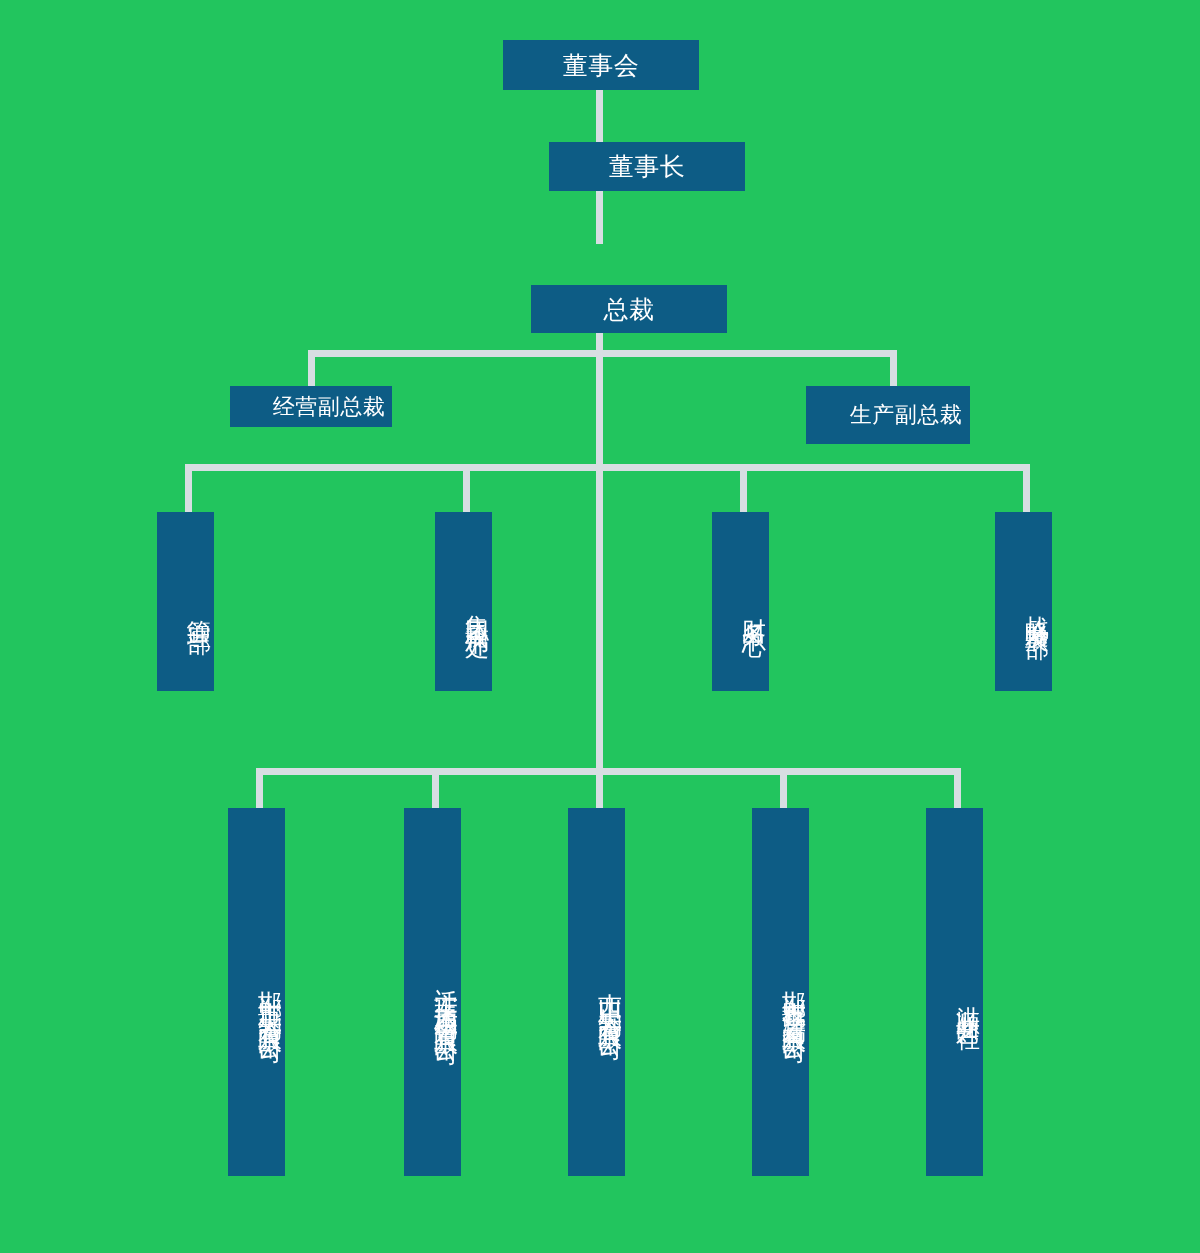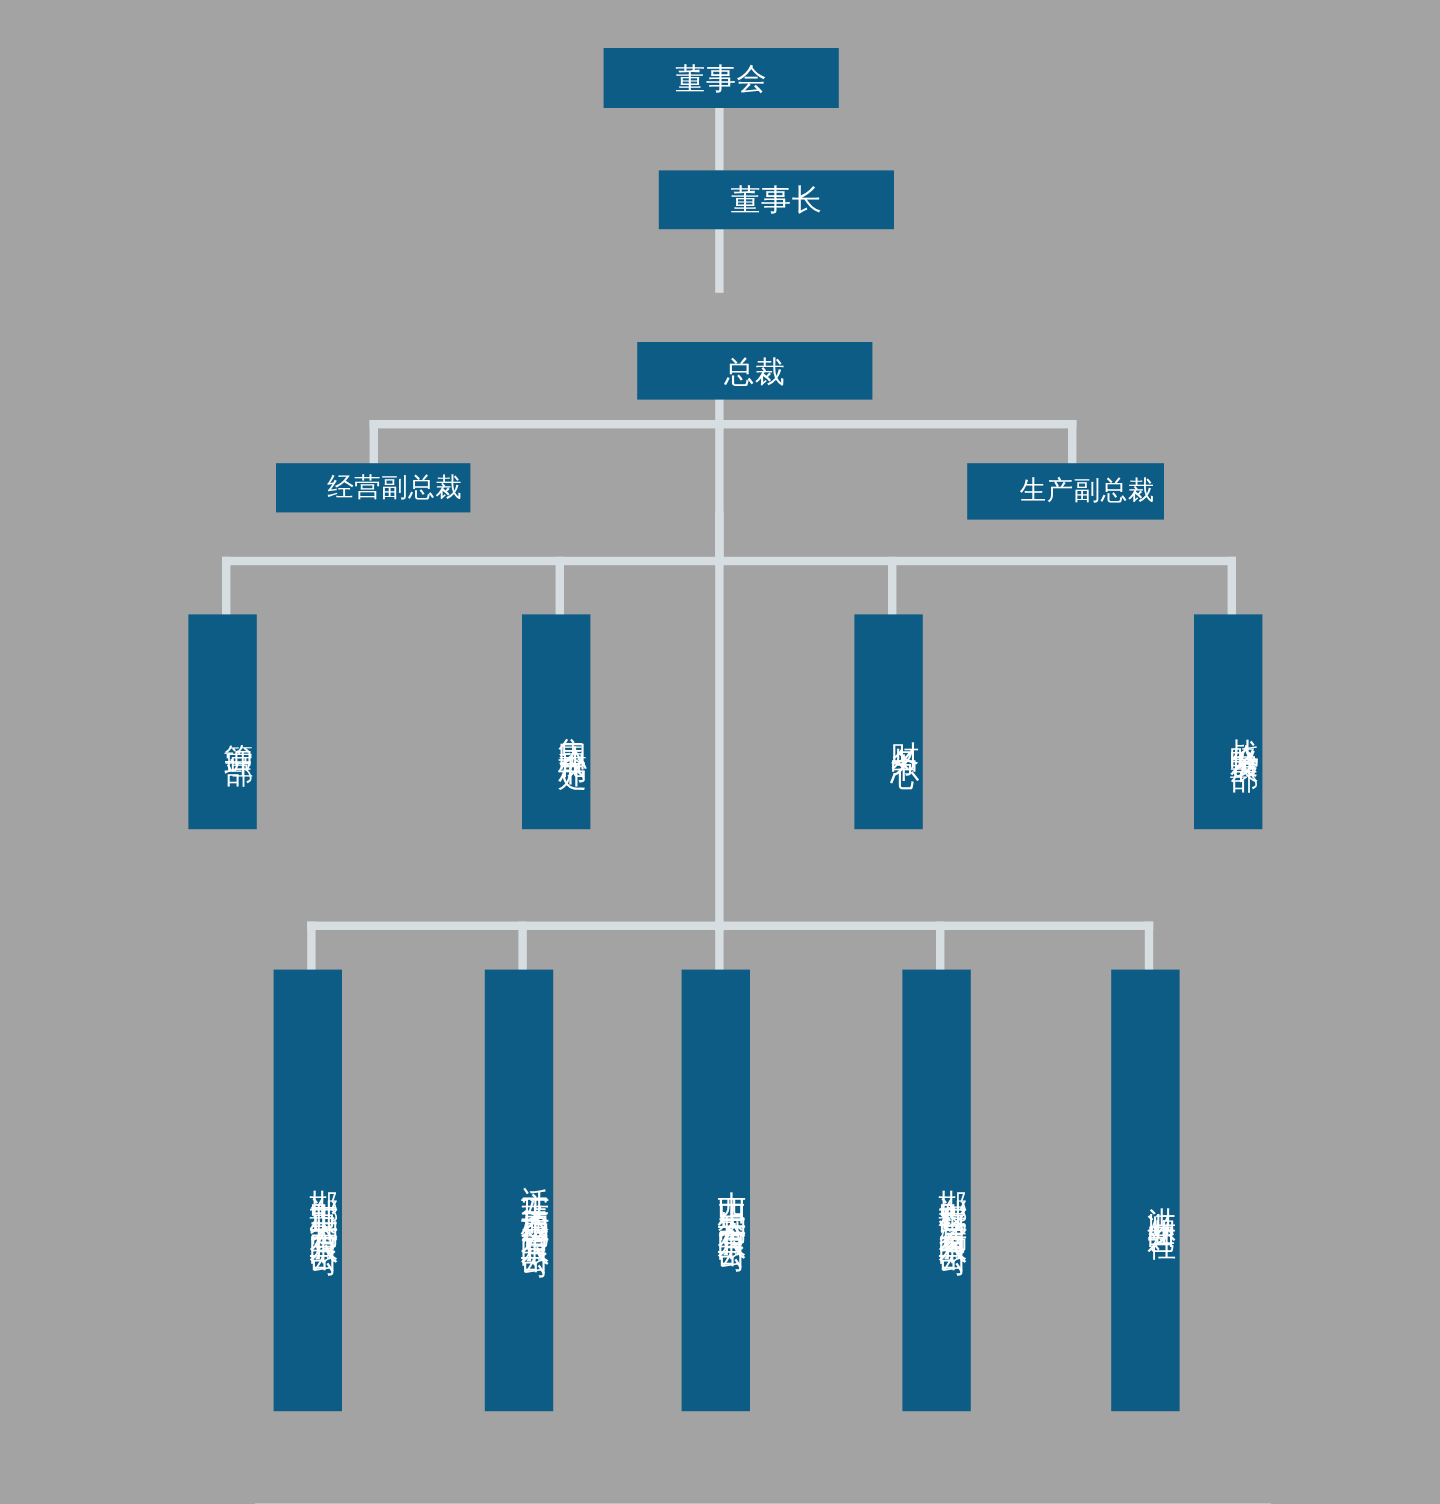--- a/index.html
+++ b/index.html
@@ -10,21 +10,21 @@
   body {
     width: 1200px;
     height: 1253px;
     font-family: "DejaVu Sans", "Liberation Sans", sans-serif;
     overflow: hidden;
   }
   #chart {
     position: relative;
     width: 1200px;
     height: 1253px;
-    background: #a3a3a3;
+    background: #22c55e;
     text-align: right;
   }
 
   
   .line {
     position: absolute;
     background: #d7dee2;
   }
   .line-v { width: 7px; }
   .line-h { height: 7px; }
@@ -76,21 +76,21 @@
   #spine-b { left: 596px; top: 191px; height: 53px; }
   #spine-c { left: 596px; top: 292px; height: 180px; }
   #spine-d { left: 596px; top: 426px; height: 350px; }
 
   
   #vp-bar     { left: 308px; top: 350px; width: 589px; }
   #vp-drop-l  { left: 308px; top: 350px; height: 38px; }
   #vp-drop-r  { left: 890px; top: 350px; height: 38px; }
 
   #box-vp-op   { left: 230px; top: 386px; width: 162px; height: 41px; }
-  #box-vp-prod { left: 806px; top: 386px; width: 164px; height: 47px; }
+  #box-vp-prod { left: 806px; top: 386px; width: 164px; height: 58px; }
 
   
   #dept-bar    { left: 185px; top: 464px; width: 845px; }
   #dept-drop-1 { left: 185px;  top: 464px; height: 50px; }
   #dept-drop-2 { left: 463px;  top: 464px; height: 50px; }
   #dept-drop-3 { left: 740px;  top: 464px; height: 50px; }
   #dept-drop-4 { left: 1023px; top: 464px; height: 50px; }
 
   #box-dept-1 { left: 157px;  top: 512px; width: 57px; height: 179px; }
   #box-dept-2 { left: 435px;  top: 512px; width: 57px; height: 179px; }

